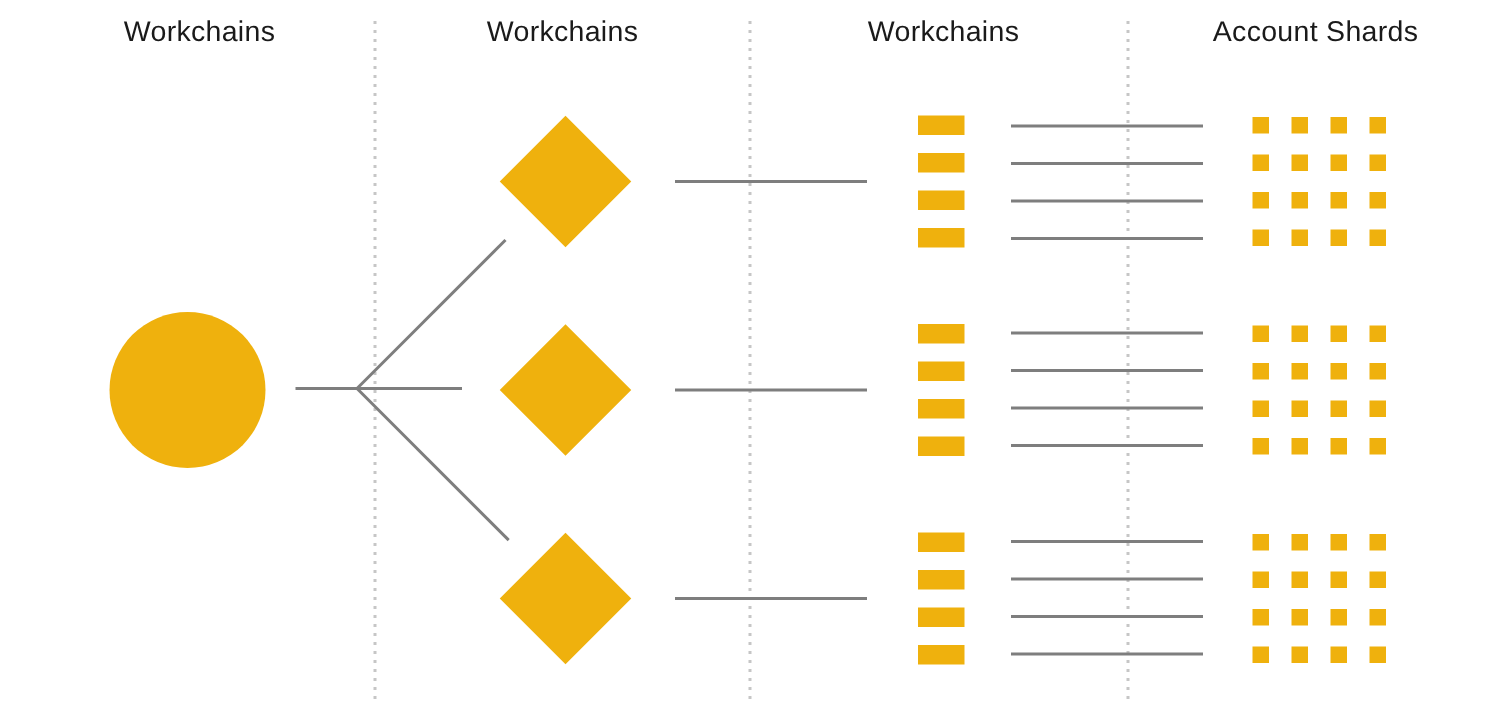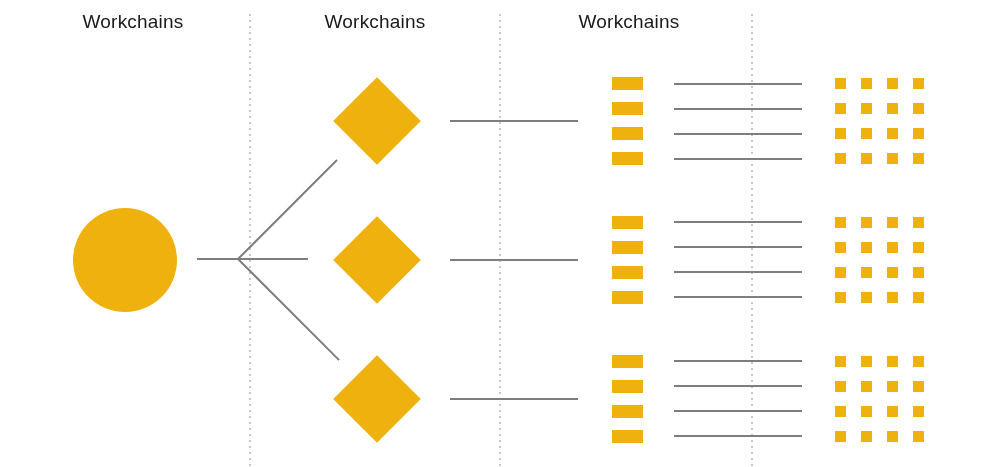--- a/index.html
+++ b/index.html
@@ -33,20 +33,21 @@
   .sq{position:absolute;width:11px;height:11px;background:var(--accent,#efb10d);}
 </style>
 </head>
 <body>
 
 <div class="canvas">
 
   <div class="heading" style="left:133px">Workchains</div>
   <div class="heading" style="left:375px">Workchains</div>
   <div class="heading" style="left:629px">Workchains</div>
+  <div class="heading" style="left:877px">Account Shards</div>
 
   <div class="divider" style="left:249px"></div>
   <div class="divider" style="left:499px"></div>
   <div class="divider" style="left:751px"></div>
 
   <div class="circle"></div>
 
   <div class="hline" style="left:197px;top:258px;width:111px"></div>
   <div class="diag" style="left:238px;top:258px;width:140px;transform:rotate(-45deg)"></div>
   <div class="diag" style="left:238px;top:258px;width:143px;transform:rotate(45deg)"></div>

